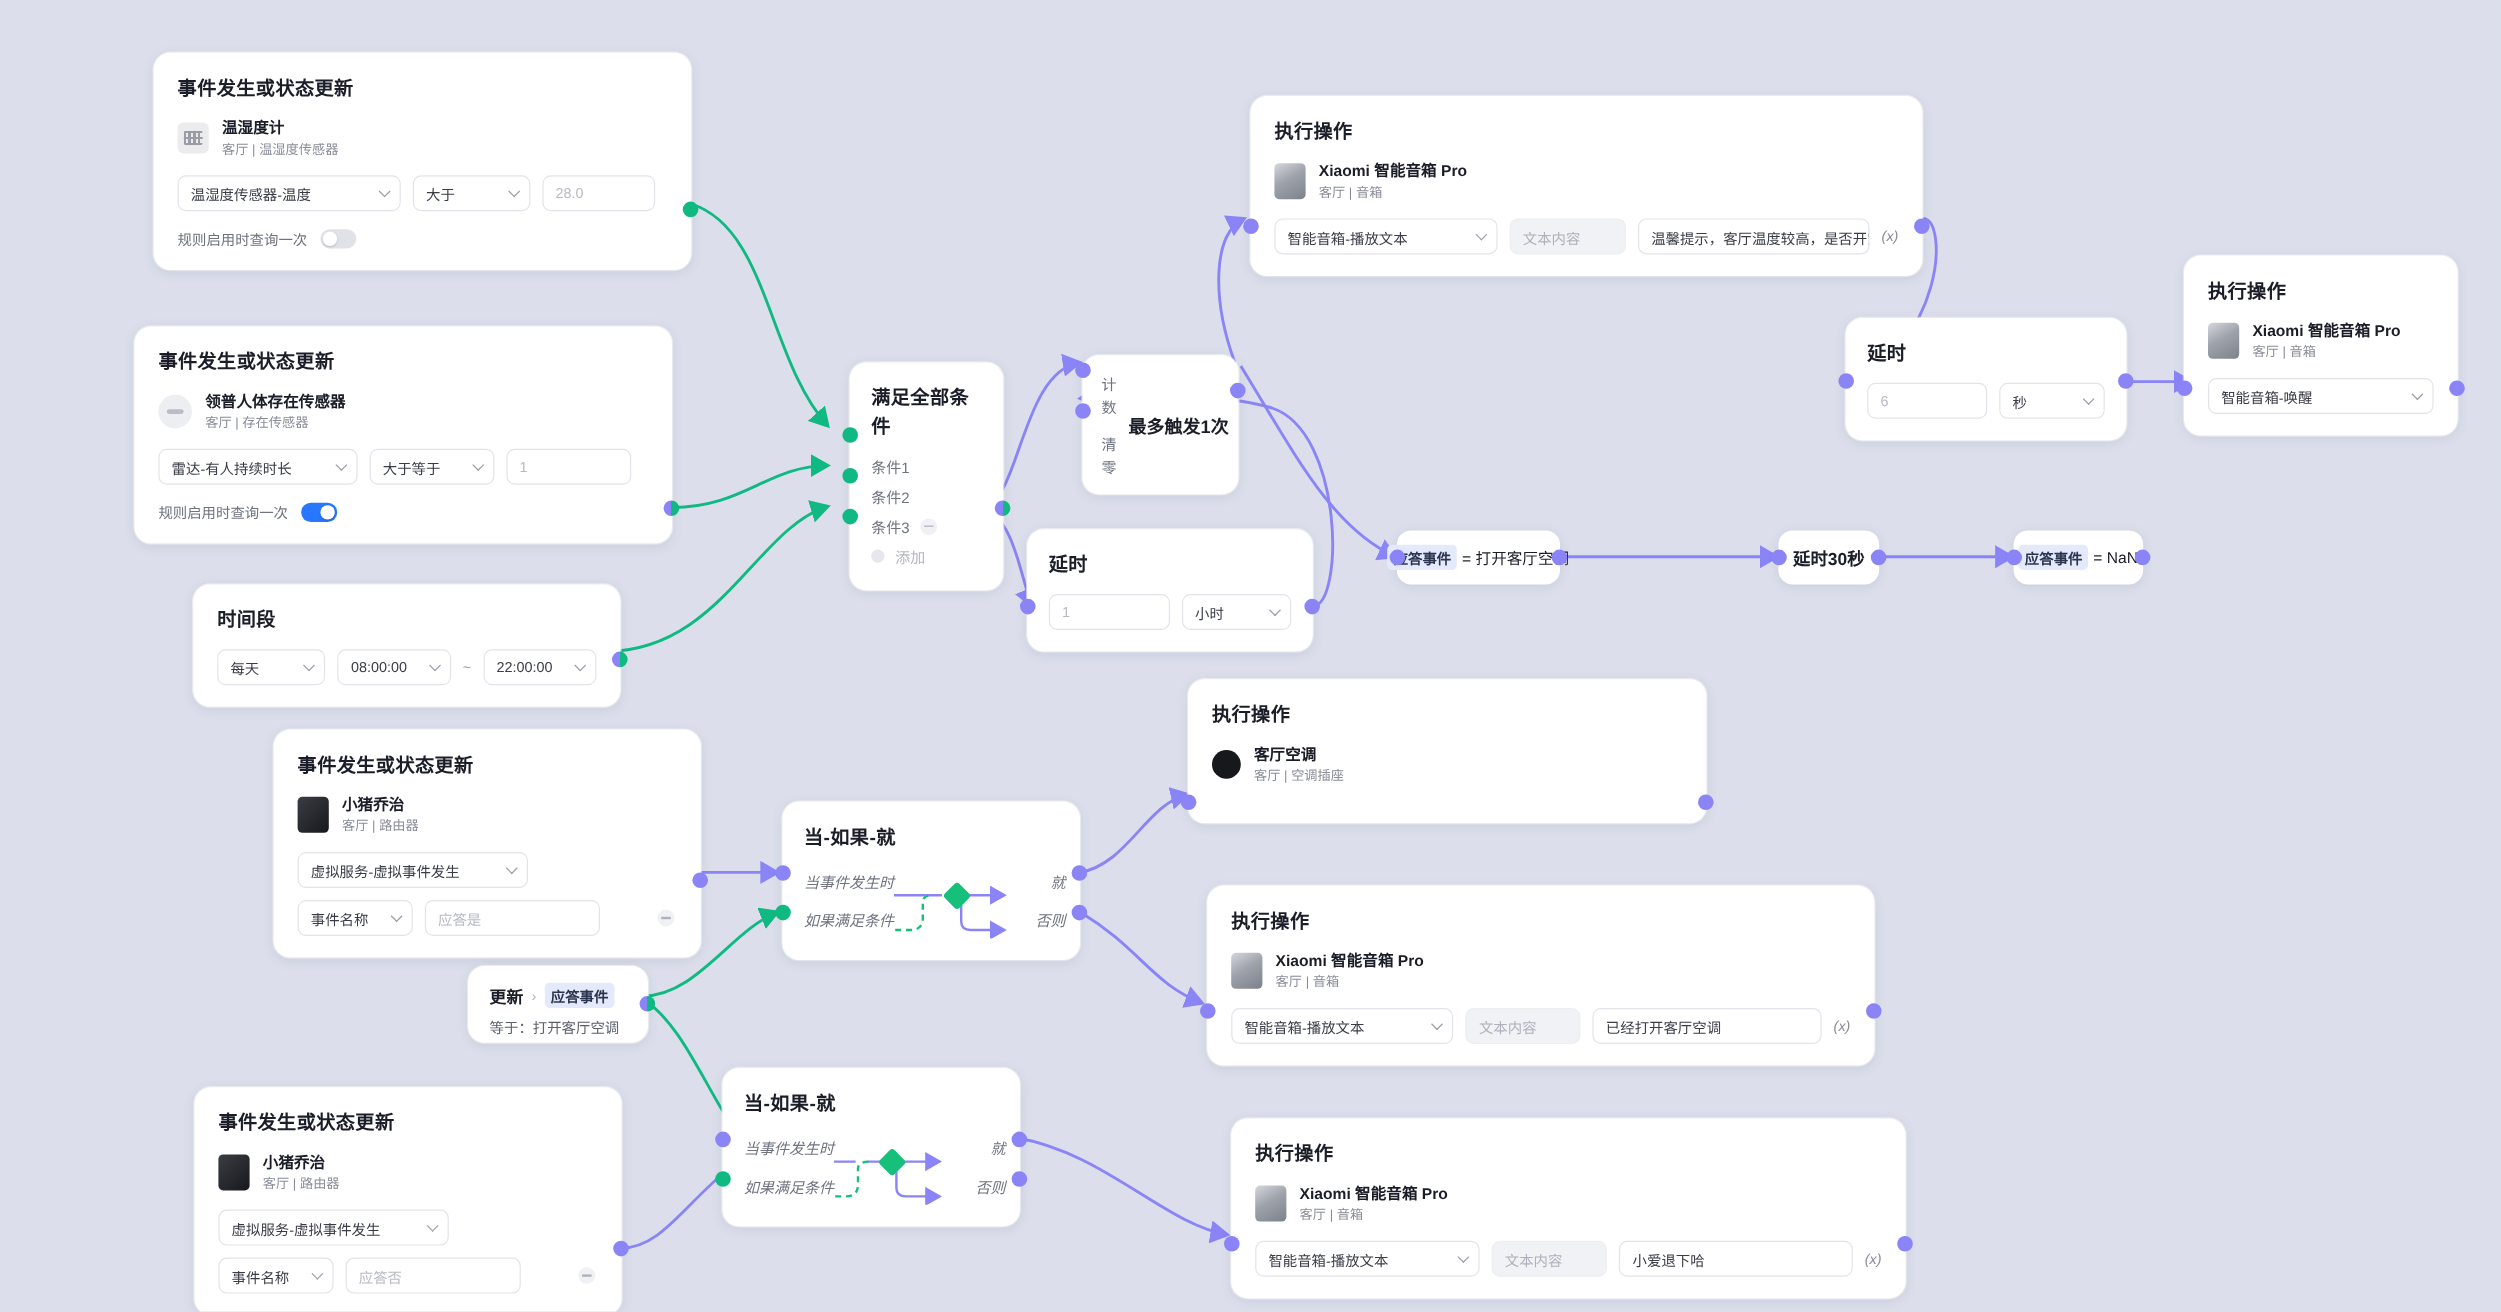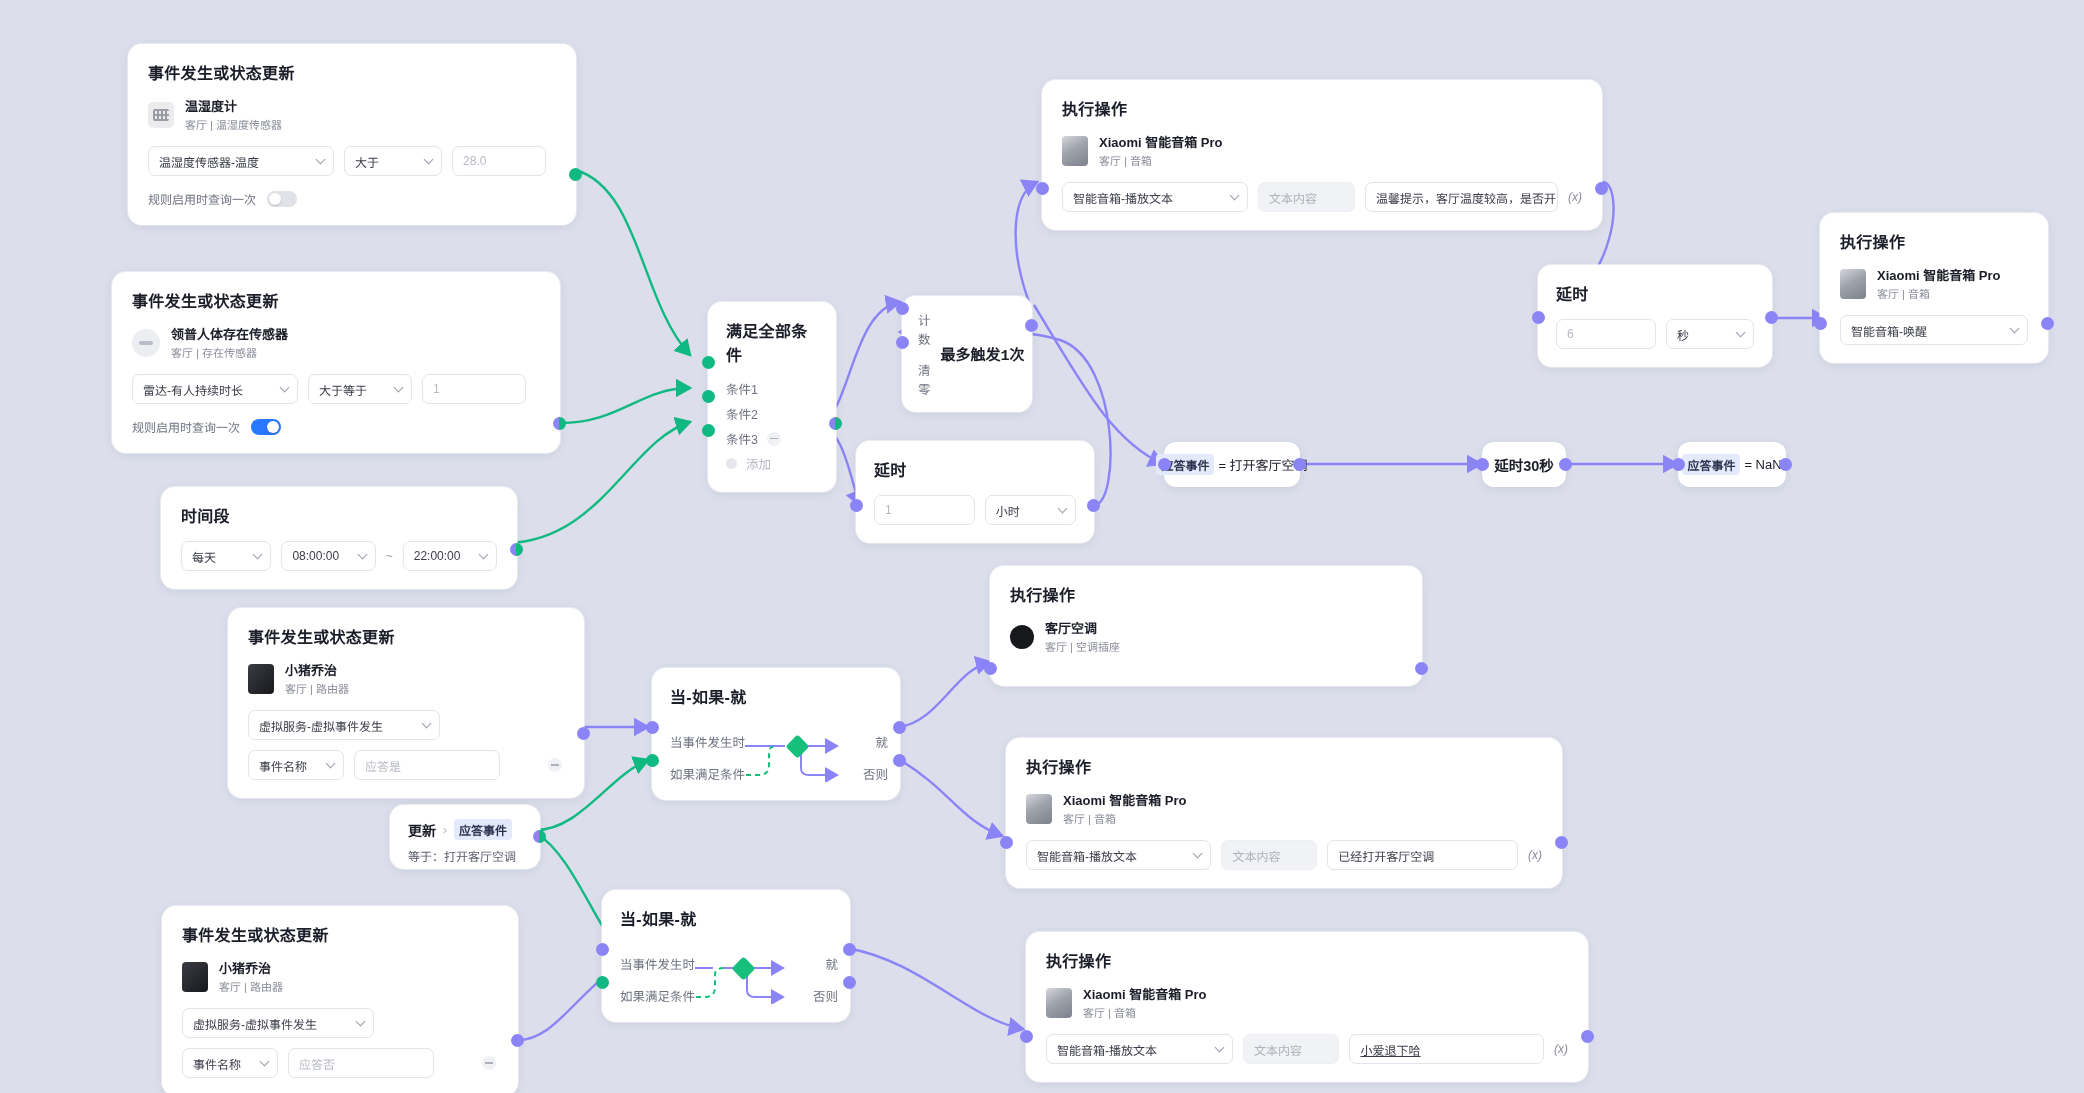--- a/index.html
+++ b/index.html
@@ -126,28 +126,28 @@
   .minus-btn {
     width: 14px; height: 14px; border-radius: 50%; background: #f0f1f4;
     position: relative; flex: none;
   }
   .minus-btn::after {
     content:""; position:absolute; left:3px; top:6px; width:8px; height:1.5px; background:#aeb1bb;
   }
   .ghost-dot { width:11px; height:11px; border-radius:50%; background:#e6e7ec; flex:none; }
 
   
-  .limit-node { padding: 14px 16px; font-family: Liberation Mono, monospace; }
+  .limit-node { padding: 14px 16px; }
   .limit-grid { display: flex; align-items: center; gap: 10px; }
   .limit-left { display: flex; flex-direction: column; gap: 12px; }
   .limit-lbl { font-size: 12.5px; color: #6f7380; }
   .limit-title { font-size: 15px; font-weight: bold; color: #1b1d28; white-space: nowrap; }
 
   
-  .ite-body { position: relative; display: flex; align-items: flex-end; gap: 0; }
+  .ite-body { position: relative; display: flex; align-items: center; gap: 0; font-style: italic; }
   .ite-left { display: flex; flex-direction: column; gap: 18px; }
   .ite-right { display: flex; flex-direction: column; gap: 18px; align-items: flex-end; margin-left: 10px; }
   .ite-lbl { font-size: 12.5px; color: #6f7380; white-space: nowrap; line-height: 14px; }
   .ite-mid { position: relative; width: 108px; height: 60px; }
   .diamond {
     position: absolute; left: 44px; top: 16px;
     width: 17px; height: 17px; background: #16c07a;
     transform: rotate(45deg); border-radius: 3px;
   }
 
@@ -612,21 +612,21 @@
       </div>
     </div>
     <div class="ctrl-row">
       <div class="select" style="width:190px;">
         <span>智能音箱-播放文本</span>
         <span class="chev"></span>
       </div>
       <div class="input muted" style="width:98px;">
         <span>文本内容</span>
       </div>
-      <div class="input" style="width:198px;text-decoration:underline;">
+      <div class="input" style="width:198px;">
         <span>小爱退下哈</span>
       </div>
       <span class="paren">(x)</span>
     </div>
     <div class="port in purple" style="top:98px;"></div>
     <div class="port out purple" style="top:98px;"></div>
   </div>
 
 </div>
 

